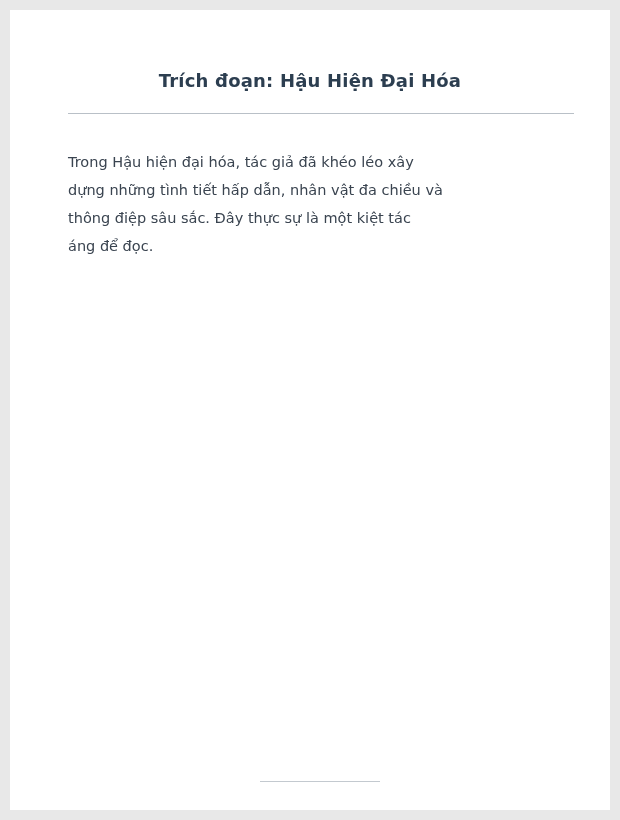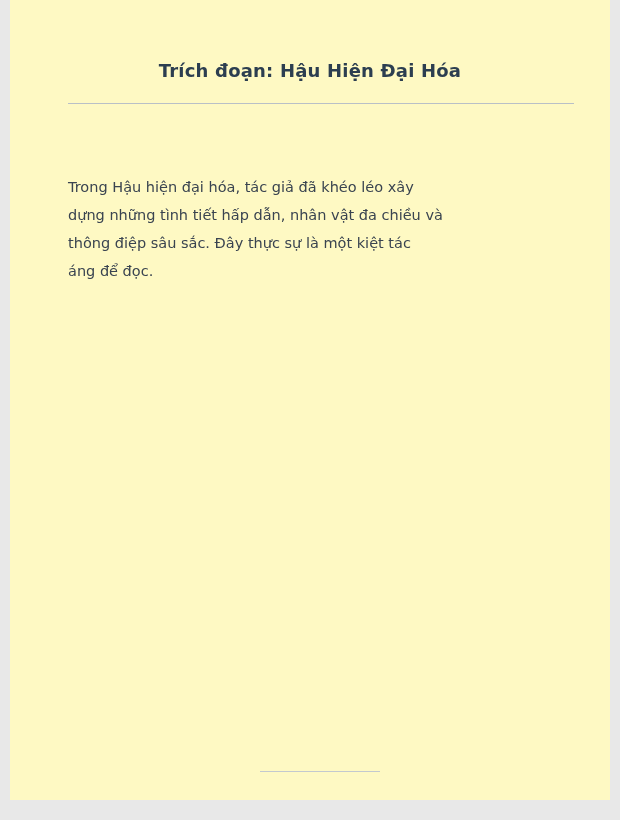--- a/index.html
+++ b/index.html
@@ -9,24 +9,24 @@
   body {
     width: 620px;
     height: 820px;
     background: #e8e8e8;
     font-family: "DejaVu Sans", sans-serif;
     overflow: hidden;
   }
   .page {
     position: absolute;
     left: 10px;
-    top: 0;
+    top: 10px;
     width: 600px;
     height: 800px;
-    background: #fef9c3;
+    background: #ffffff;
     box-sizing: border-box;
   }
   .doc-title {
     position: absolute;
     left: 0;
     top: 60px;
     width: 600px;
     text-align: center;
     font-size: 18px;
     font-weight: bold;
@@ -43,21 +43,20 @@
   }
   .body-text {
     position: absolute;
     left: 58px;
     top: 138px;
     width: 460px;
     font-size: 14.5px;
     line-height: 28px;
     color: #3a4450;
     white-space: pre-line;
-    margin-top: 35px;
   }
   .footer-rule {
     position: absolute;
     left: 250px;
     top: 771px;
     width: 120px;
     height: 1px;
     background: #c3c9cf;
   }
   .footer-text {

